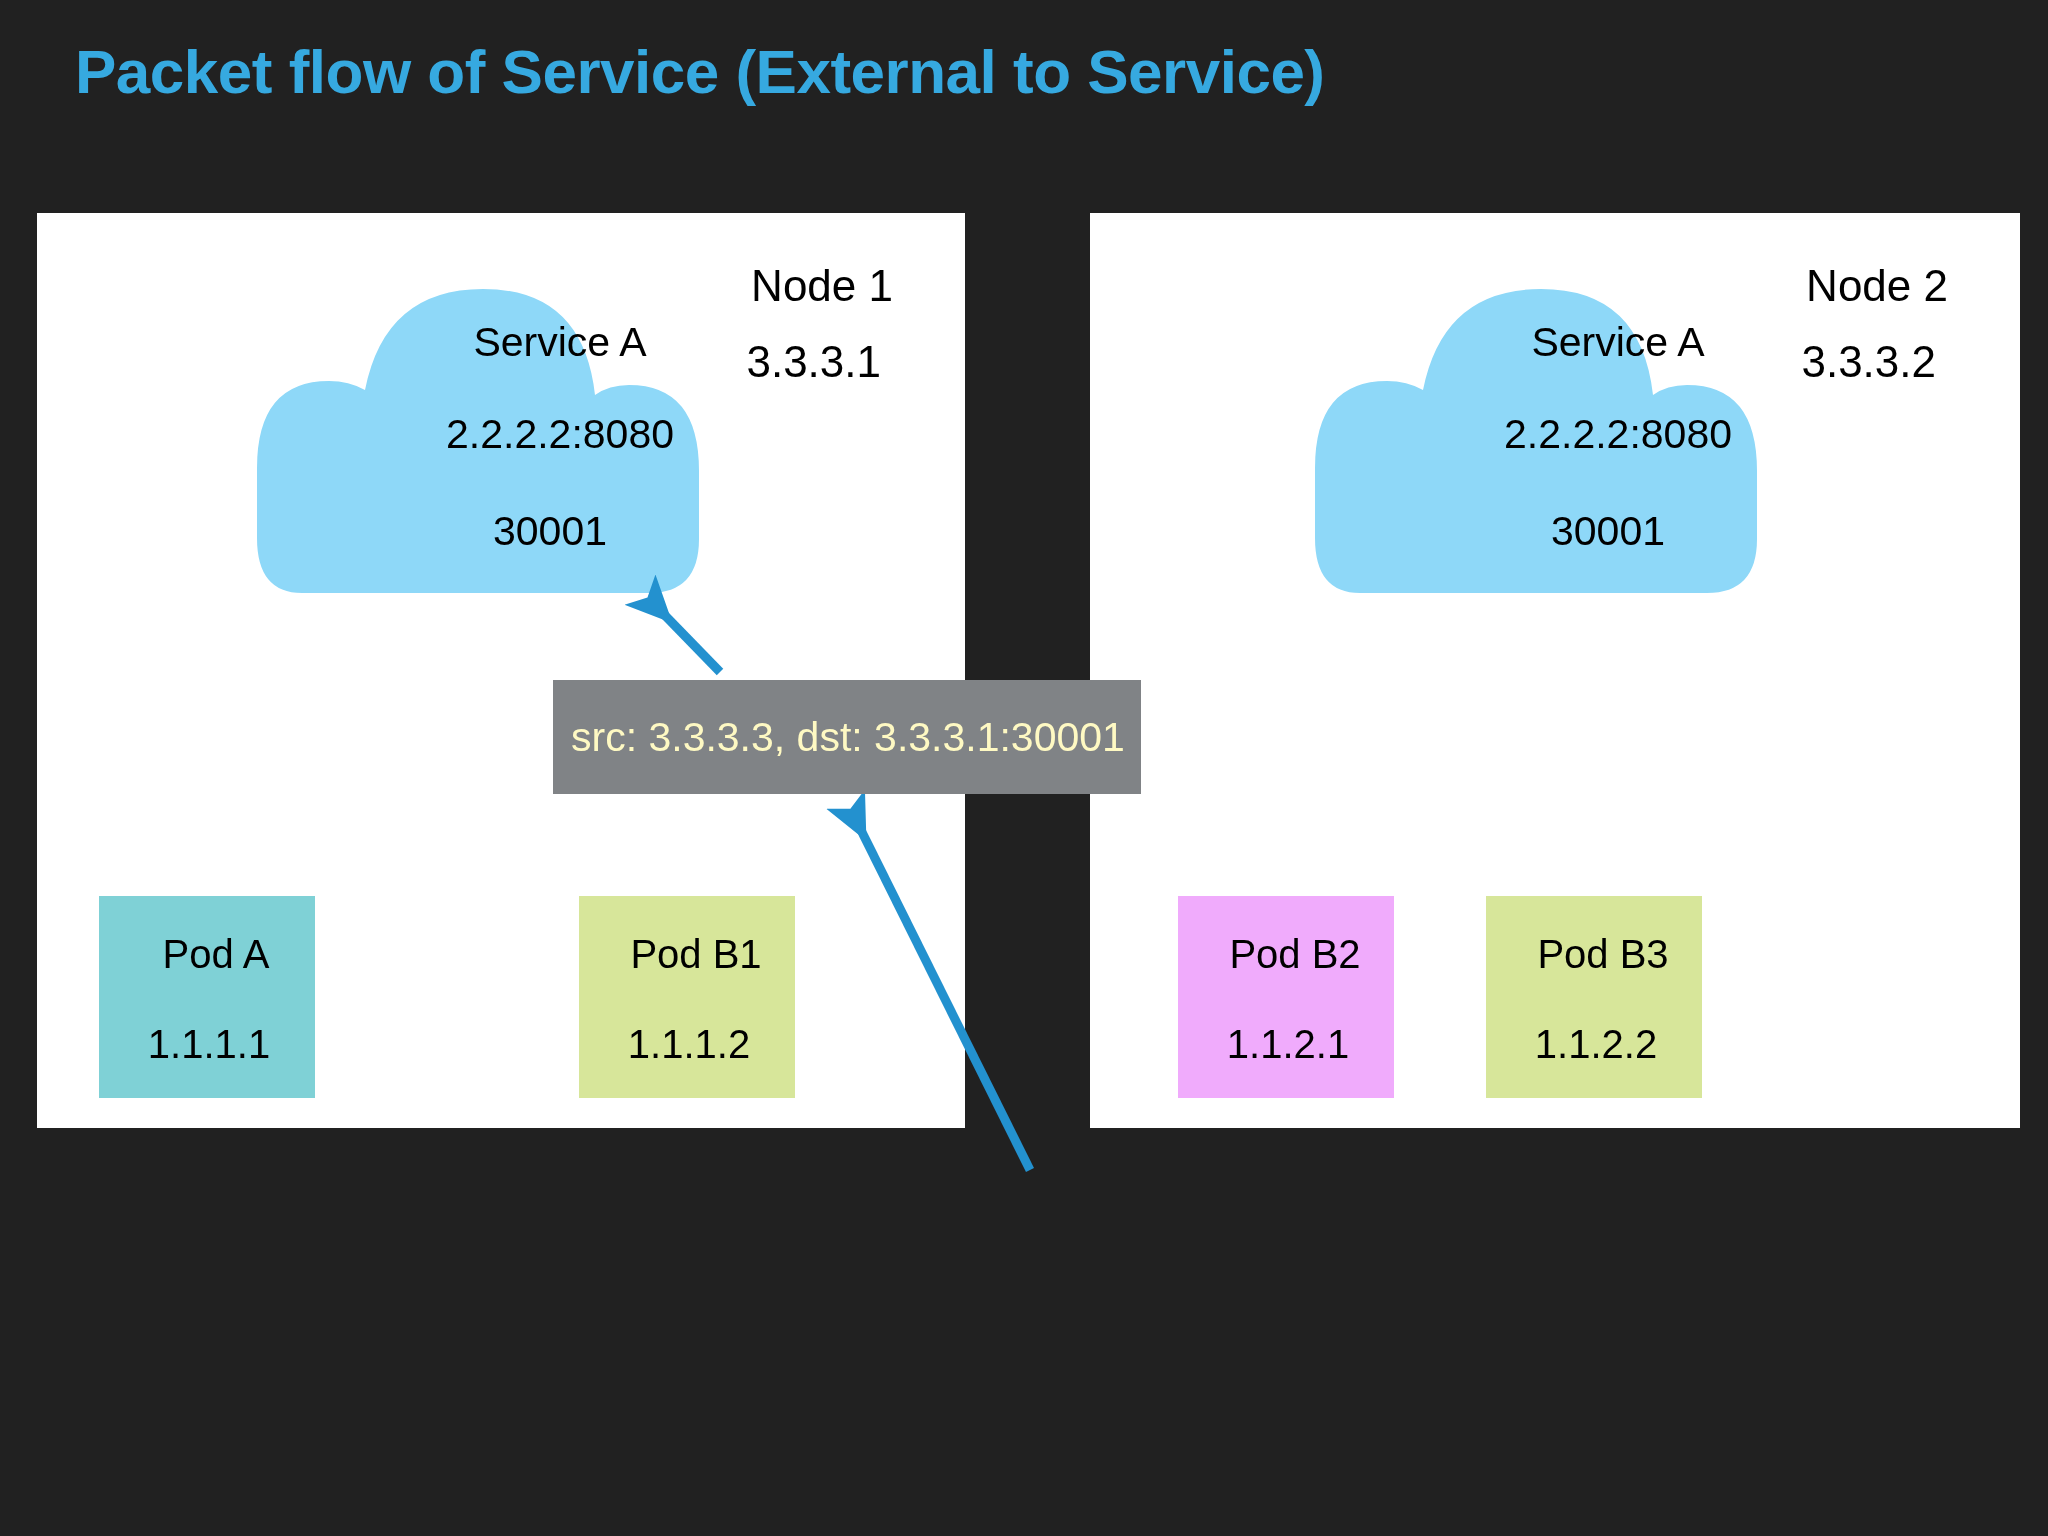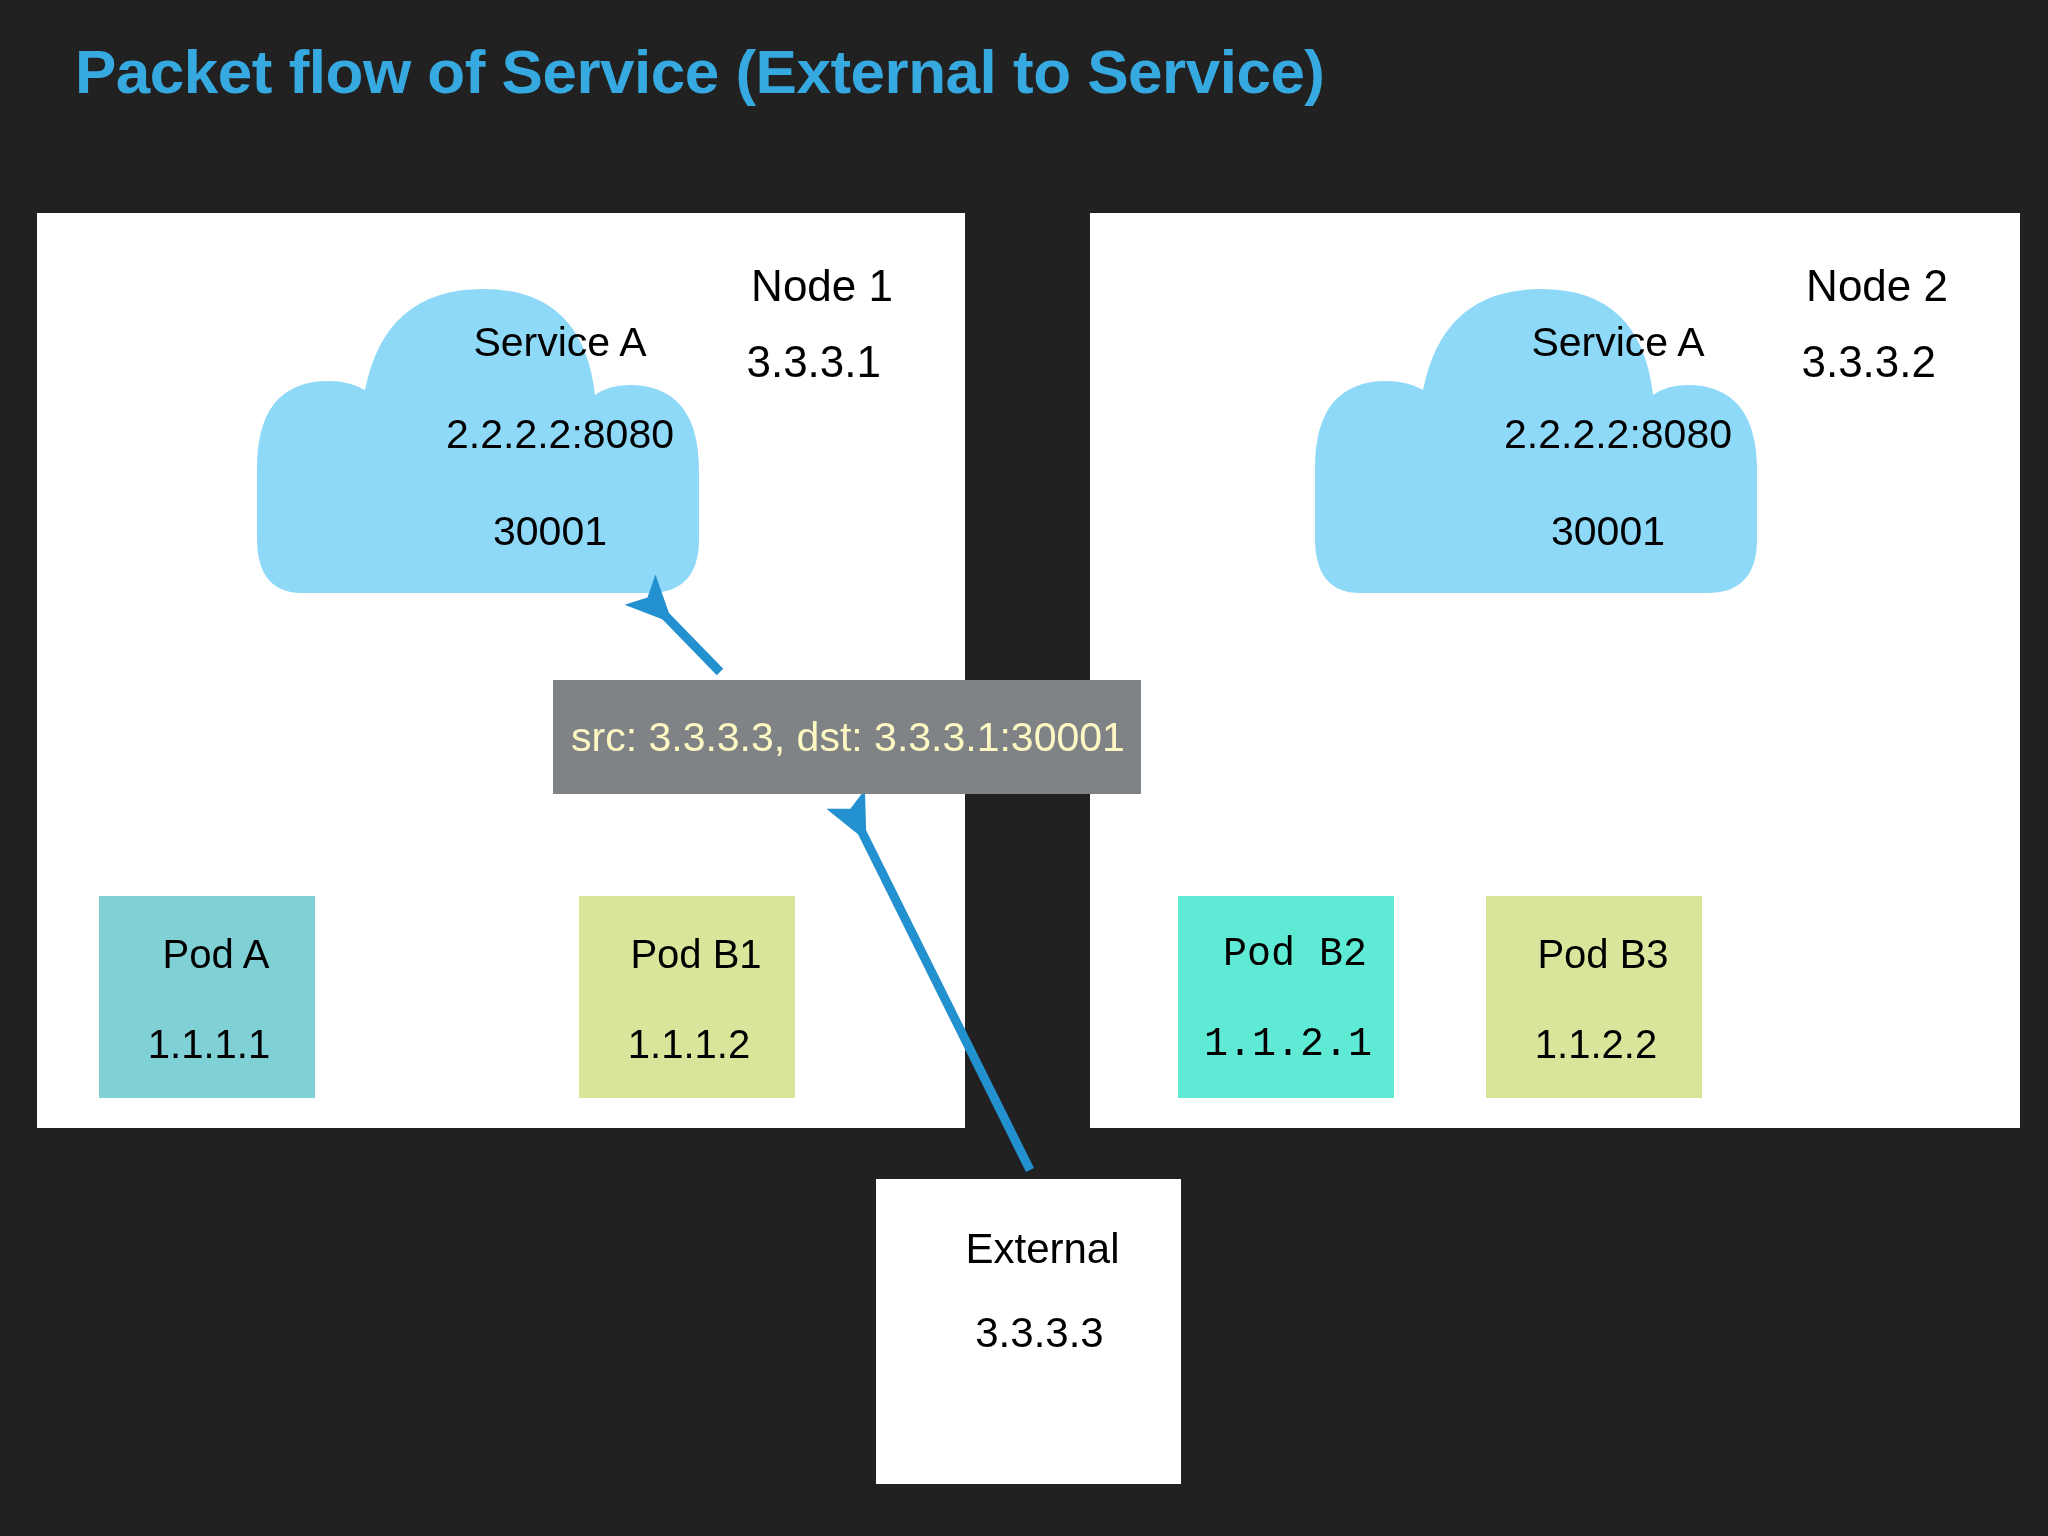--- a/index.html
+++ b/index.html
@@ -229,21 +229,21 @@
                  Q 462 122 462 208
                  L 462 276
                  Q 462 330 412 330
                  Z" fill="#8ed8f8"></path>
       </svg>
       <div class="cloud-text cloud-line-1">Service A</div>
       <div class="cloud-text cloud-line-2">2.2.2.2:8080</div>
       <div class="cloud-text cloud-line-3">30001</div>
     </div>
 
-    <div class="pod" id="pod-b2" style="background:#5eead4;font-family:Liberation Mono, monospace;">
+    <div class="pod" id="pod-b2" style="background:#f0abfc;">
       <div class="pod-name">Pod B2</div>
       <div class="pod-ip">1.1.2.1</div>
     </div>
 
     <div class="pod" id="pod-b3" style="background:#d7e69a;">
       <div class="pod-name">Pod B3</div>
       <div class="pod-ip">1.1.2.2</div>
     </div>
   </div>
 
@@ -256,18 +256,14 @@
 
     <line x1="720" y1="672" x2="650" y2="600" stroke="#2391cf" stroke-width="9" marker-end="url(#arrowhead)"></line>
 
     <line x1="1030" y1="1170" x2="852" y2="812" stroke="#2391cf" stroke-width="9" marker-end="url(#arrowhead)"></line>
   </svg>
 
   <div id="packet-label">
     <span id="packet-label-text">src: 3.3.3.3, dst: 3.3.3.1:30001</span>
   </div>
 
-  <div id="external-box">
-    <div id="external-name">External</div>
-    <div id="external-ip">3.3.3.3</div>
-  </div>
 
 </div>
 
 </body></html>

